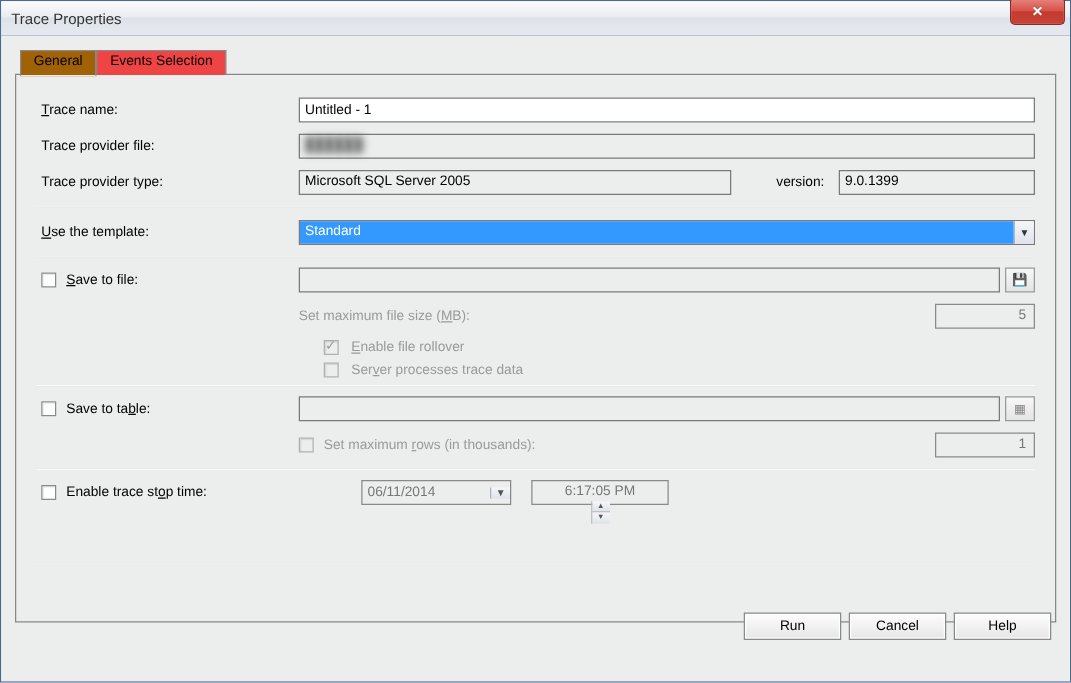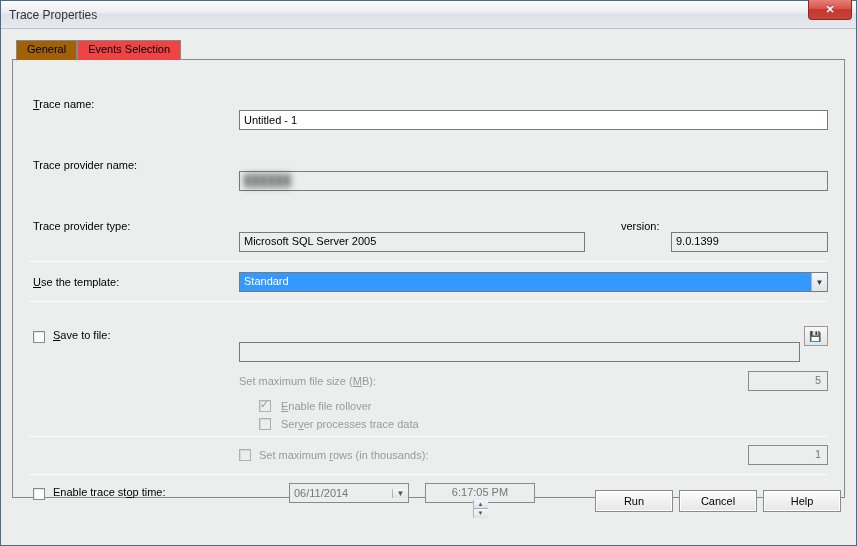--- a/index.html
+++ b/index.html
@@ -117,21 +117,20 @@
   }
   .lbl.disabled, .disabled { color: #9a9a9a; }
   .indent-lbl { padding-left: 22px; width: 210px; }
   .field {
     height: 20px;
     border: 1px solid #7a7a7a;
     background: #fff;
     padding: 2px 4px;
     font-size: 11px;
     font-family: inherit;
-    margin-top: 32px;
   }
   .field.readonly {
     background: #eceded;
   }
   .field.full { flex: 1; }
   .blurred {
     color: transparent;
     text-shadow: 0 0 6px rgba(80,80,80,0.7);
     user-select: none;
   }
@@ -281,21 +280,21 @@
       </div>
 
       <div class="tab-page">
 
         <div class="row">
           <span class="lbl"><span class="u">T</span><span>race name:</span></span>
           <input class="field full" value="Untitled - 1" style="">
         </div>
 
         <div class="row">
-          <span class="lbl">Trace provider name:</span>
+          <span class="lbl">Trace provider file:</span>
           <div class="field readonly full blurred">██████</div>
         </div>
 
         <div class="row">
           <span class="lbl">Trace provider type:</span>
           <div class="field readonly mid-col">Microsoft SQL Server 2005</div>
           <span class="ver-lbl" style="padding-left:36px;">version:</span>
           <div class="field readonly" style="flex:1">9.0.1399</div>
         </div>
 
@@ -330,20 +329,29 @@
           <span class="disabled"><span class="u">E</span>nable file rollover</span>
         </div>
         <div class="after-chk">
           <span class="chk disabled"></span>
           <span class="disabled">Ser<span class="u">v</span>er processes trace data</span>
         </div>
 
         <div class="sep small"></div>
 
         <div class="row">
+          <span class="lbl">
+            <span class="chk"></span>Save to ta<span class="u">b</span>le:
+          </span>
+          <div class="field readonly full"></div>
+          <div class="browse-btn">
+              <span>▦</span>
+            </div>
+        </div>
+        <div class="row">
           <span class="indent-lbl"></span>
           <span class="chk disabled" style="margin-left:0"></span>
           <span class="disabled">Set maximum <span class="u">r</span>ows (in thousands):</span>
           <div class="num-field">1</div>
         </div>
 
         <div class="sep small"></div>
 
         <div class="row">
           <span class="lbl">

